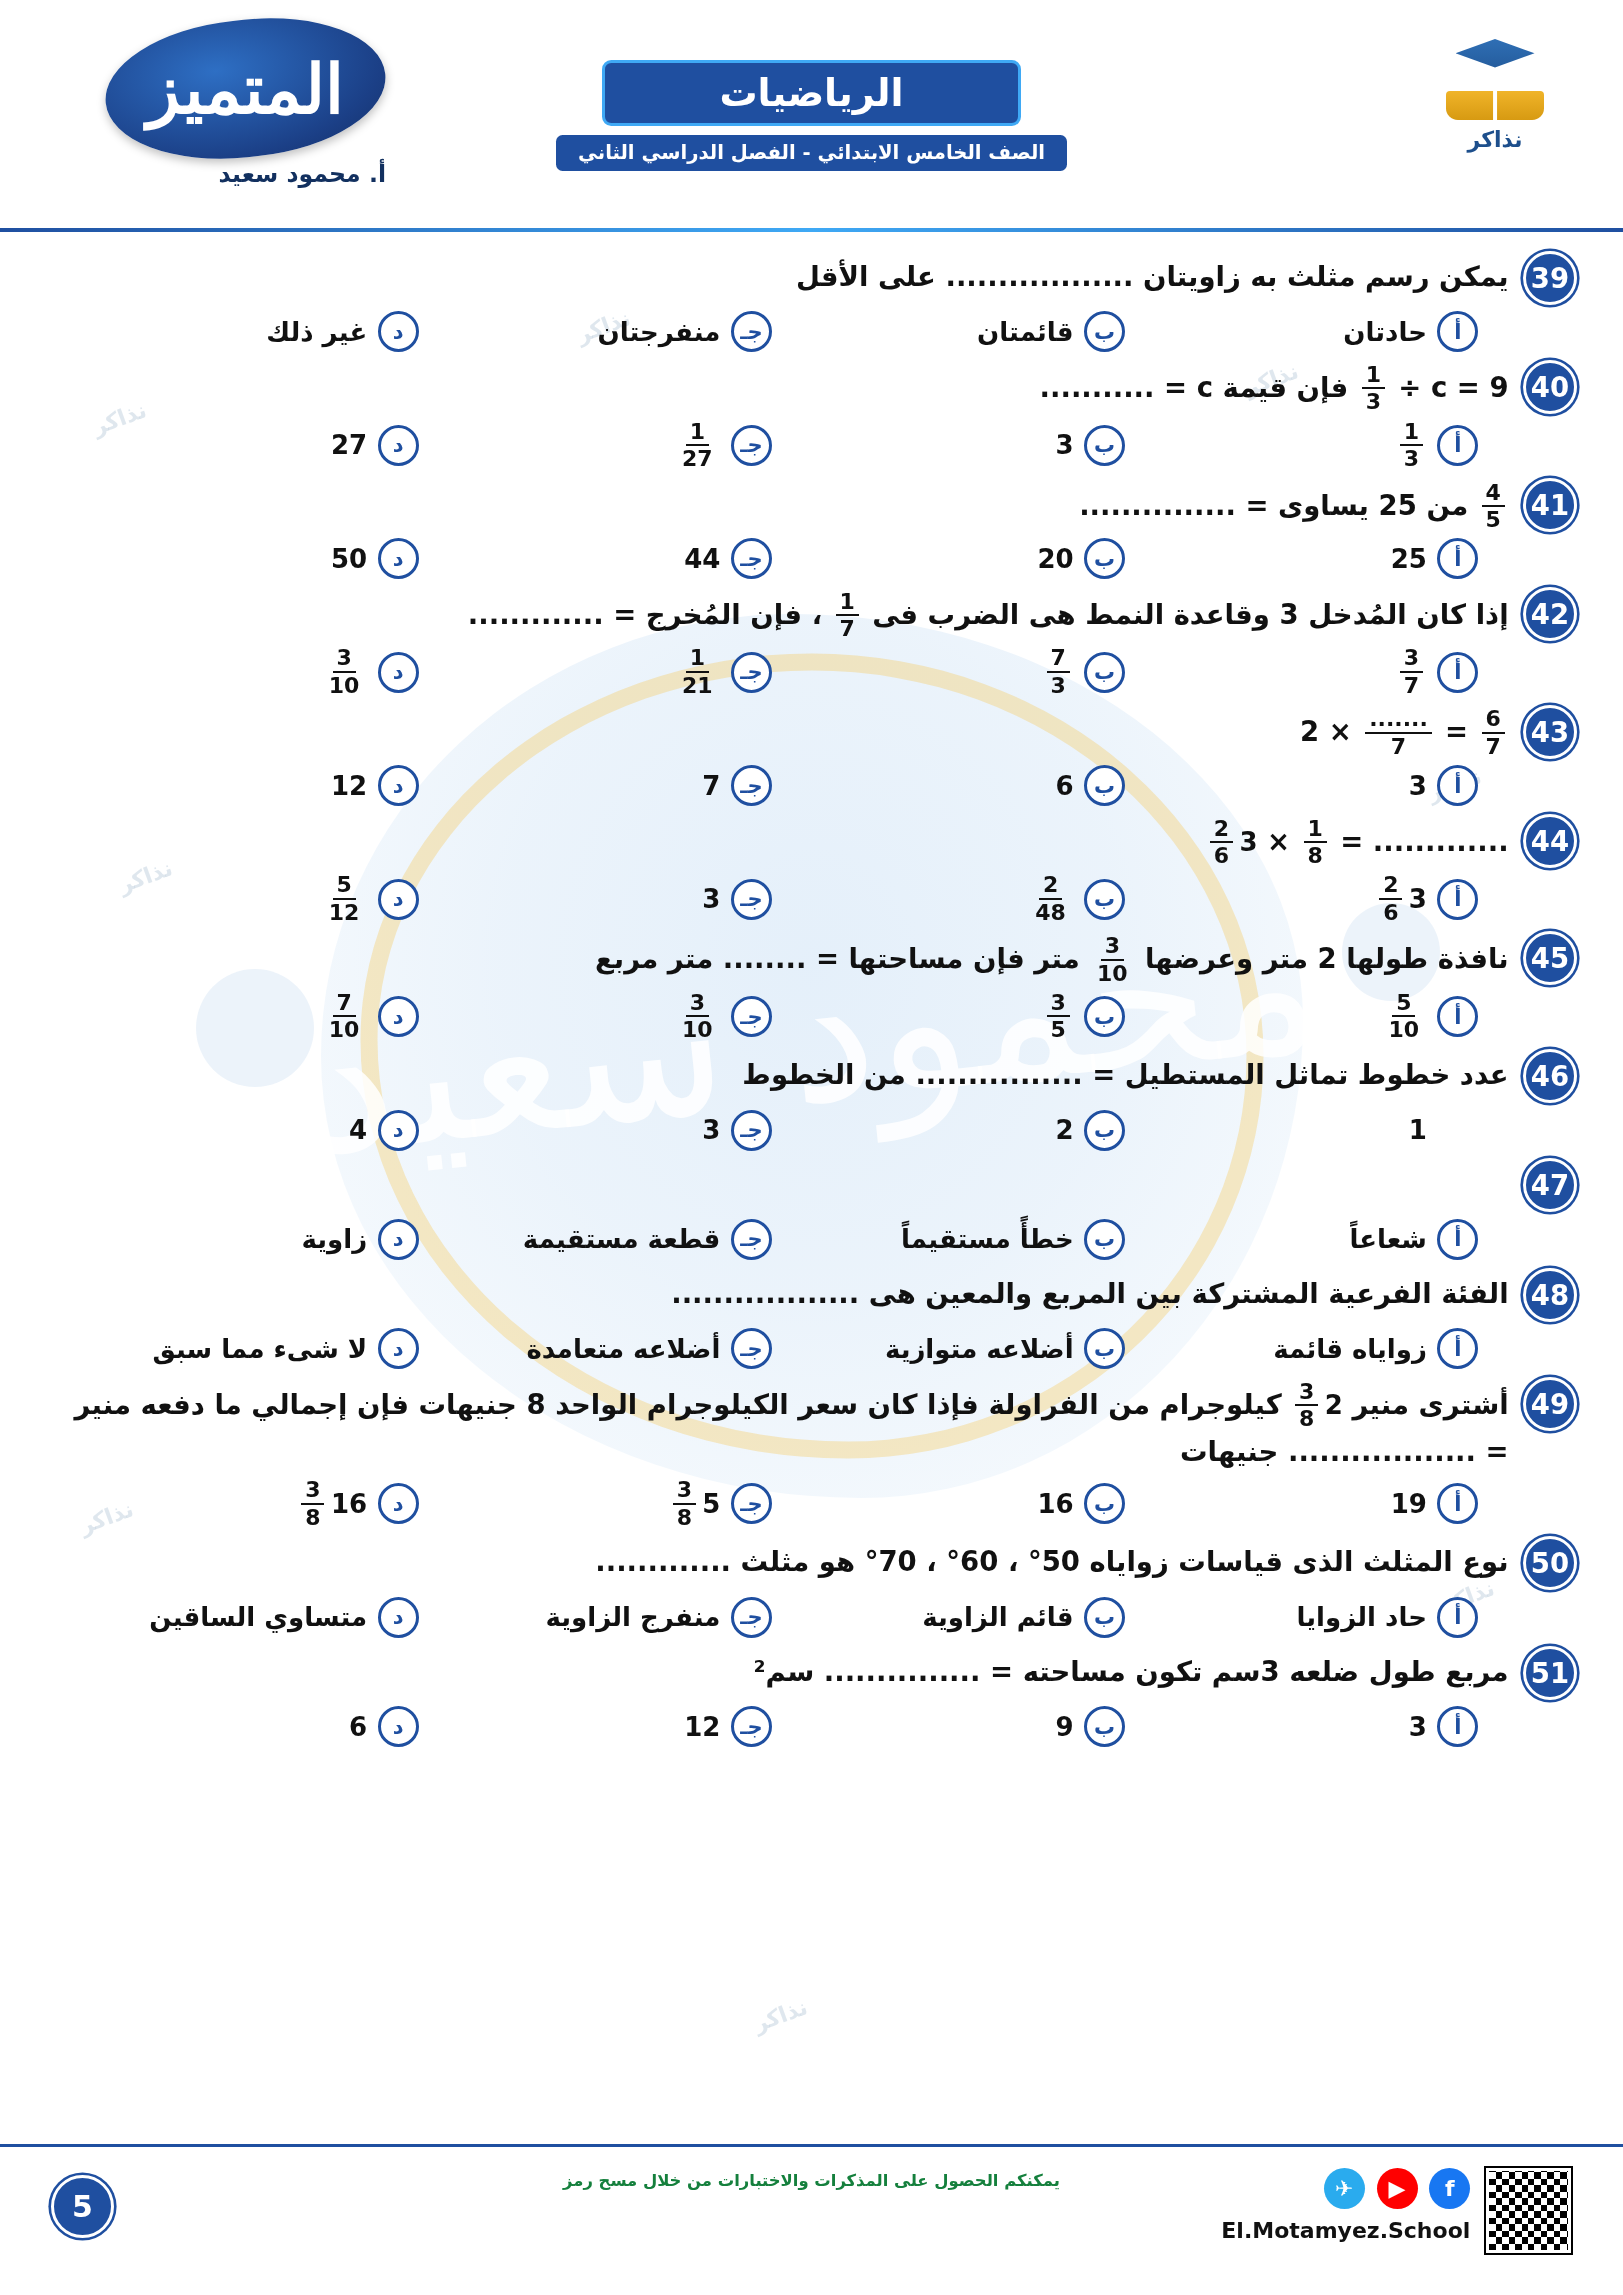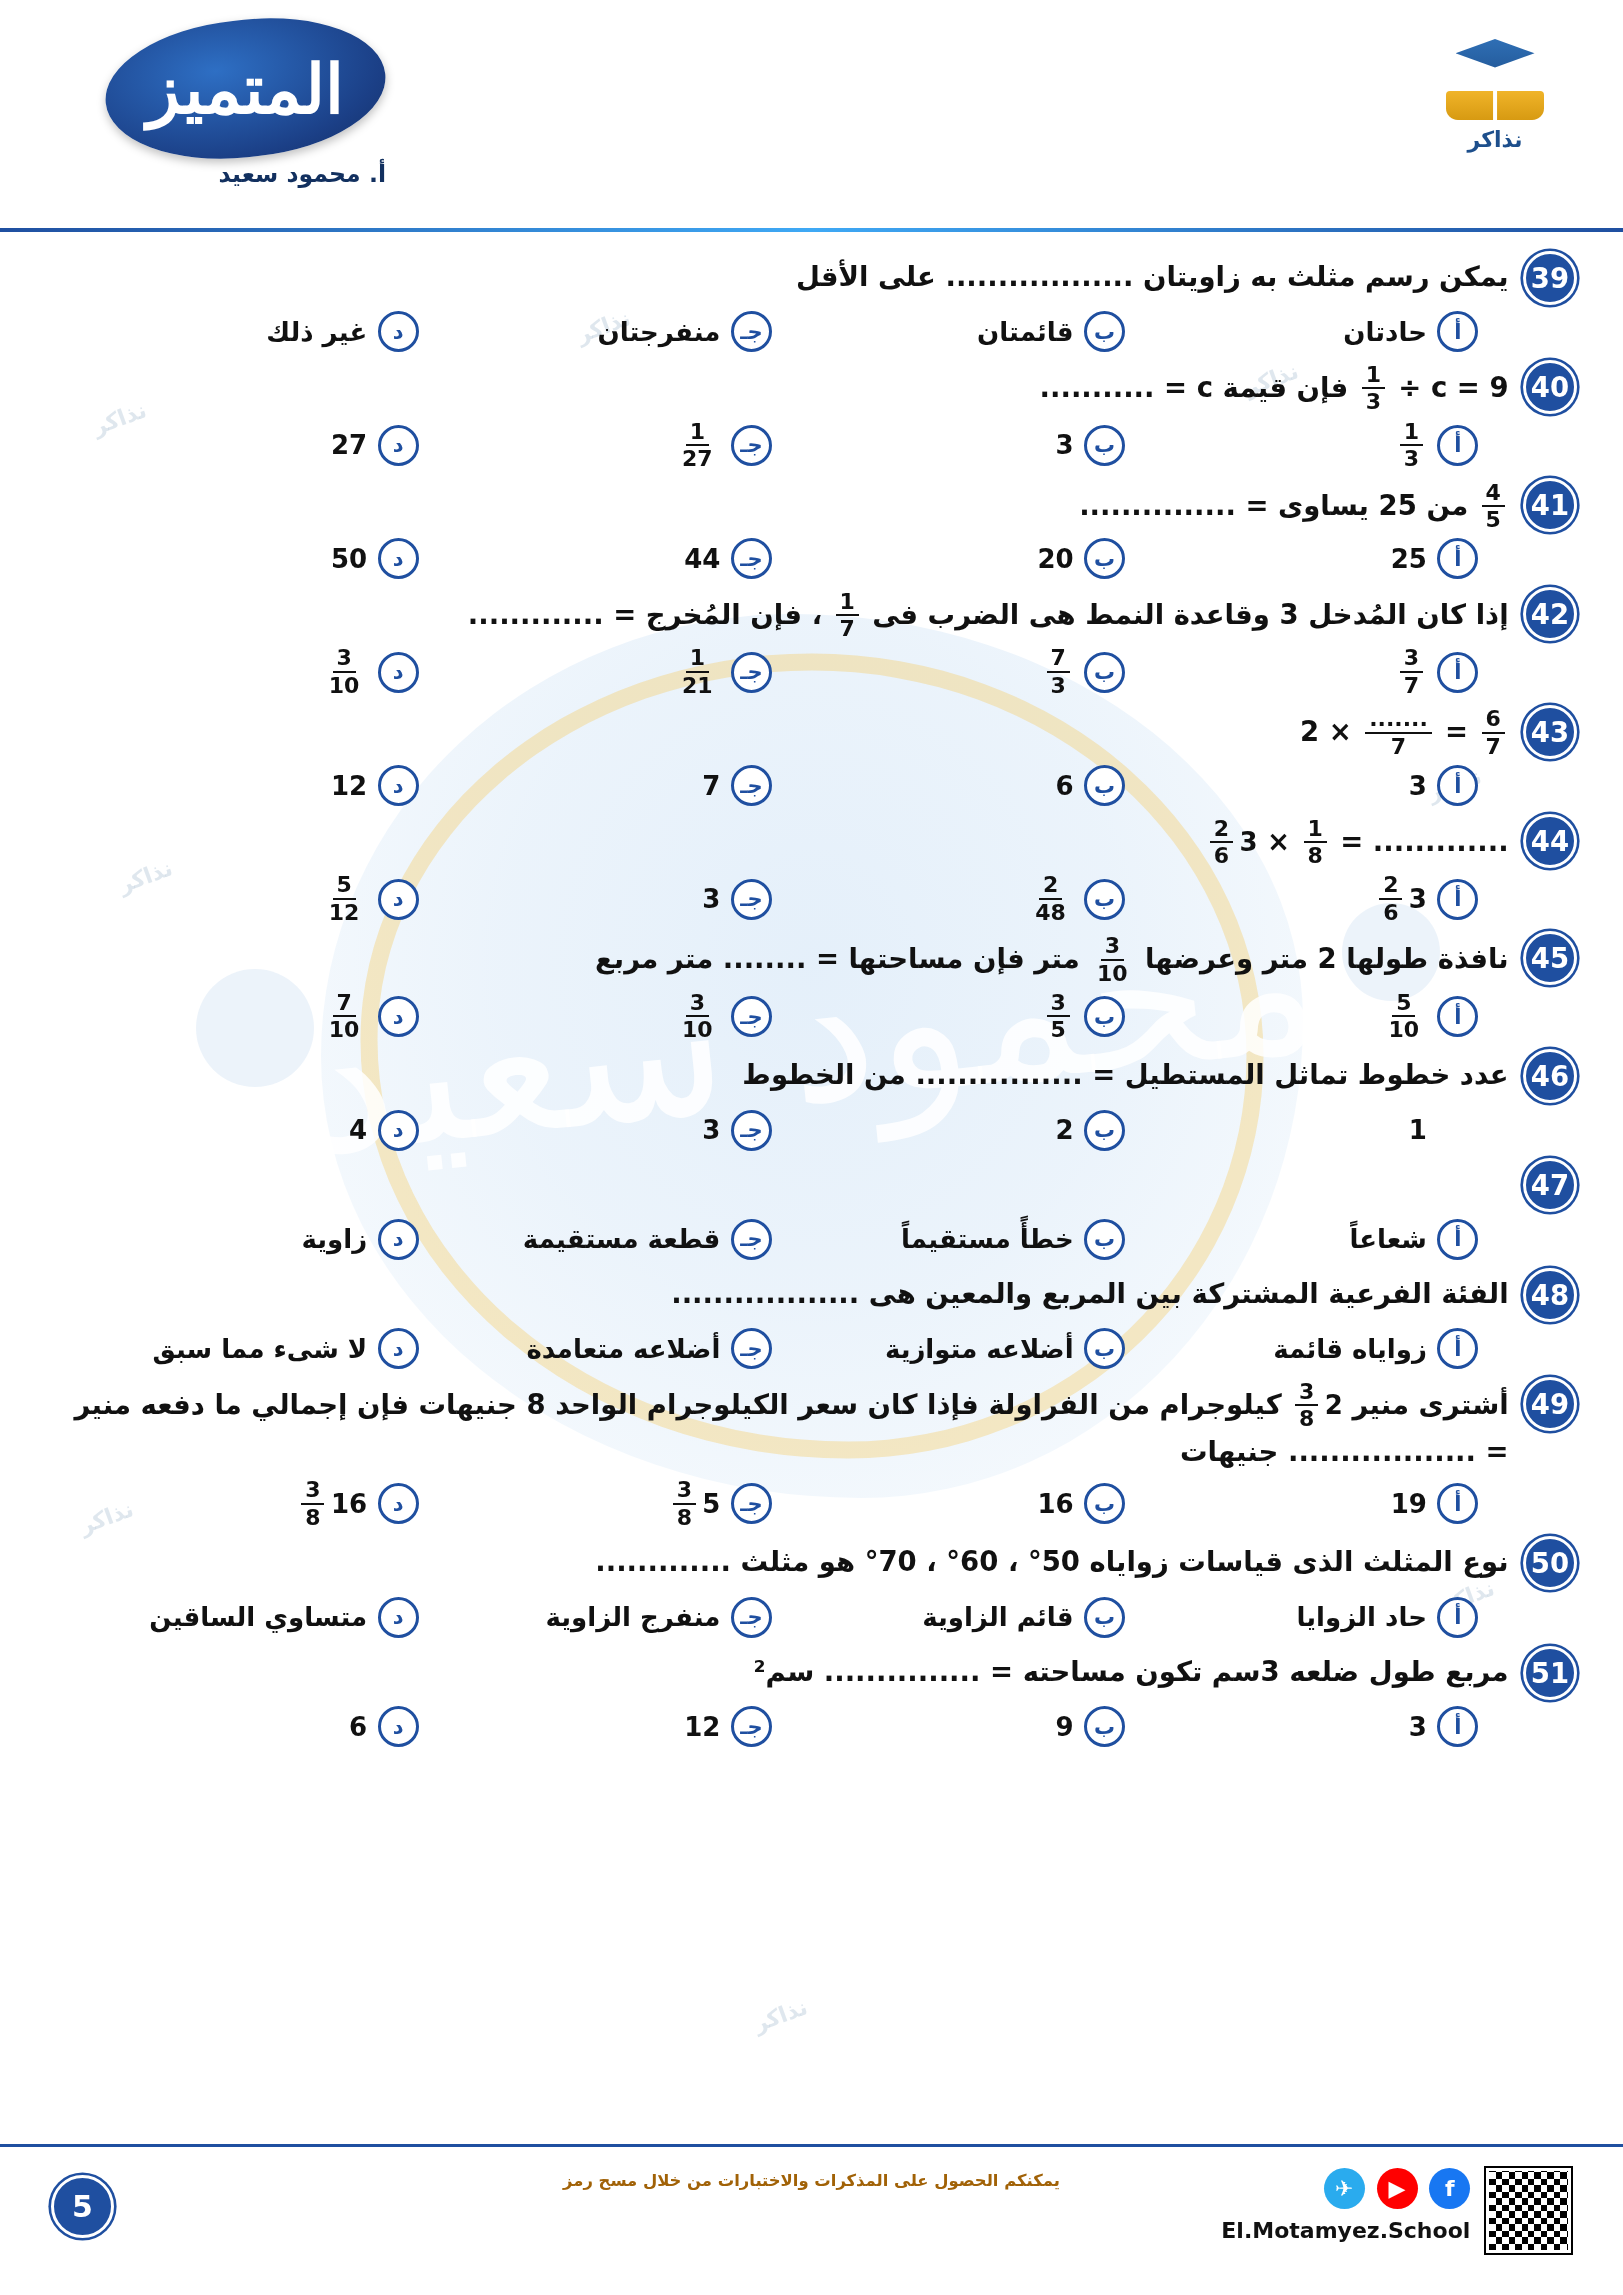--- a/index.html
+++ b/index.html
@@ -206,21 +206,21 @@
   }
   .socials { display:flex; flex-direction:column; gap:9.2px; }
   .social-row { display:flex; gap:11.8px; }
   .s-ic { width:41px;height:41px;border-radius:50%; display:flex;align-items:center;justify-content:center;color:#fff;font-size:22px;font-weight:bold; }
   .s-fb { background:#1877f2; }
   .s-yt { background:#ff0000; }
   .s-tg { background:#2aabee; }
   .handle { font-size:22px; font-weight:bold; color:#111; }
 
   .footer-center { position:absolute; left:50%; transform:translateX(-50%); top:22px; text-align:center; width:655px; }
-  .footer-center div { font-size:16.4px; font-weight:bold; color:#a16207; line-height:1.5; }
+  .footer-center div { font-size:16.4px; font-weight:bold; color:#15803d; line-height:1.5; }
   .footer-center .red { color:#c0262d; }
 
   .page-no {
     position:absolute; left:51px; top:27.5px;
     width:63px;height:63px;border-radius:50%;
     background:#1f4fa0;color:#fff;
     display:flex;align-items:center;justify-content:center;
     font-size:30px;font-weight:bold;
     border:3.3px solid #fff; box-shadow:0 0 0 2.6px #1f4fa0;
   }
@@ -245,20 +245,28 @@
 </div>
 
 <div class="header">
 
   <div class="logo-left">
     <div class="cap"></div>
     <div class="book"></div>
     <div class="brand">نذاكر</div>
   </div>
 
+  <div class="title-wrap">
+    <div class="title-bar">
+      <span>الرياضيات</span>
+    </div>
+    <div class="subtitle-bar">
+      <span>الصف الخامس الابتدائي - الفصل الدراسي الثاني</span>
+    </div>
+  </div>
 
   <div class="logo-right">
     <div class="badge-oval">
       <span class="ar">المتميز</span>
     </div>
     <div class="teacher-name">أ. محمود سعيد</div>
   </div>
 </div>
 <div class="header-rule"></div>
 

